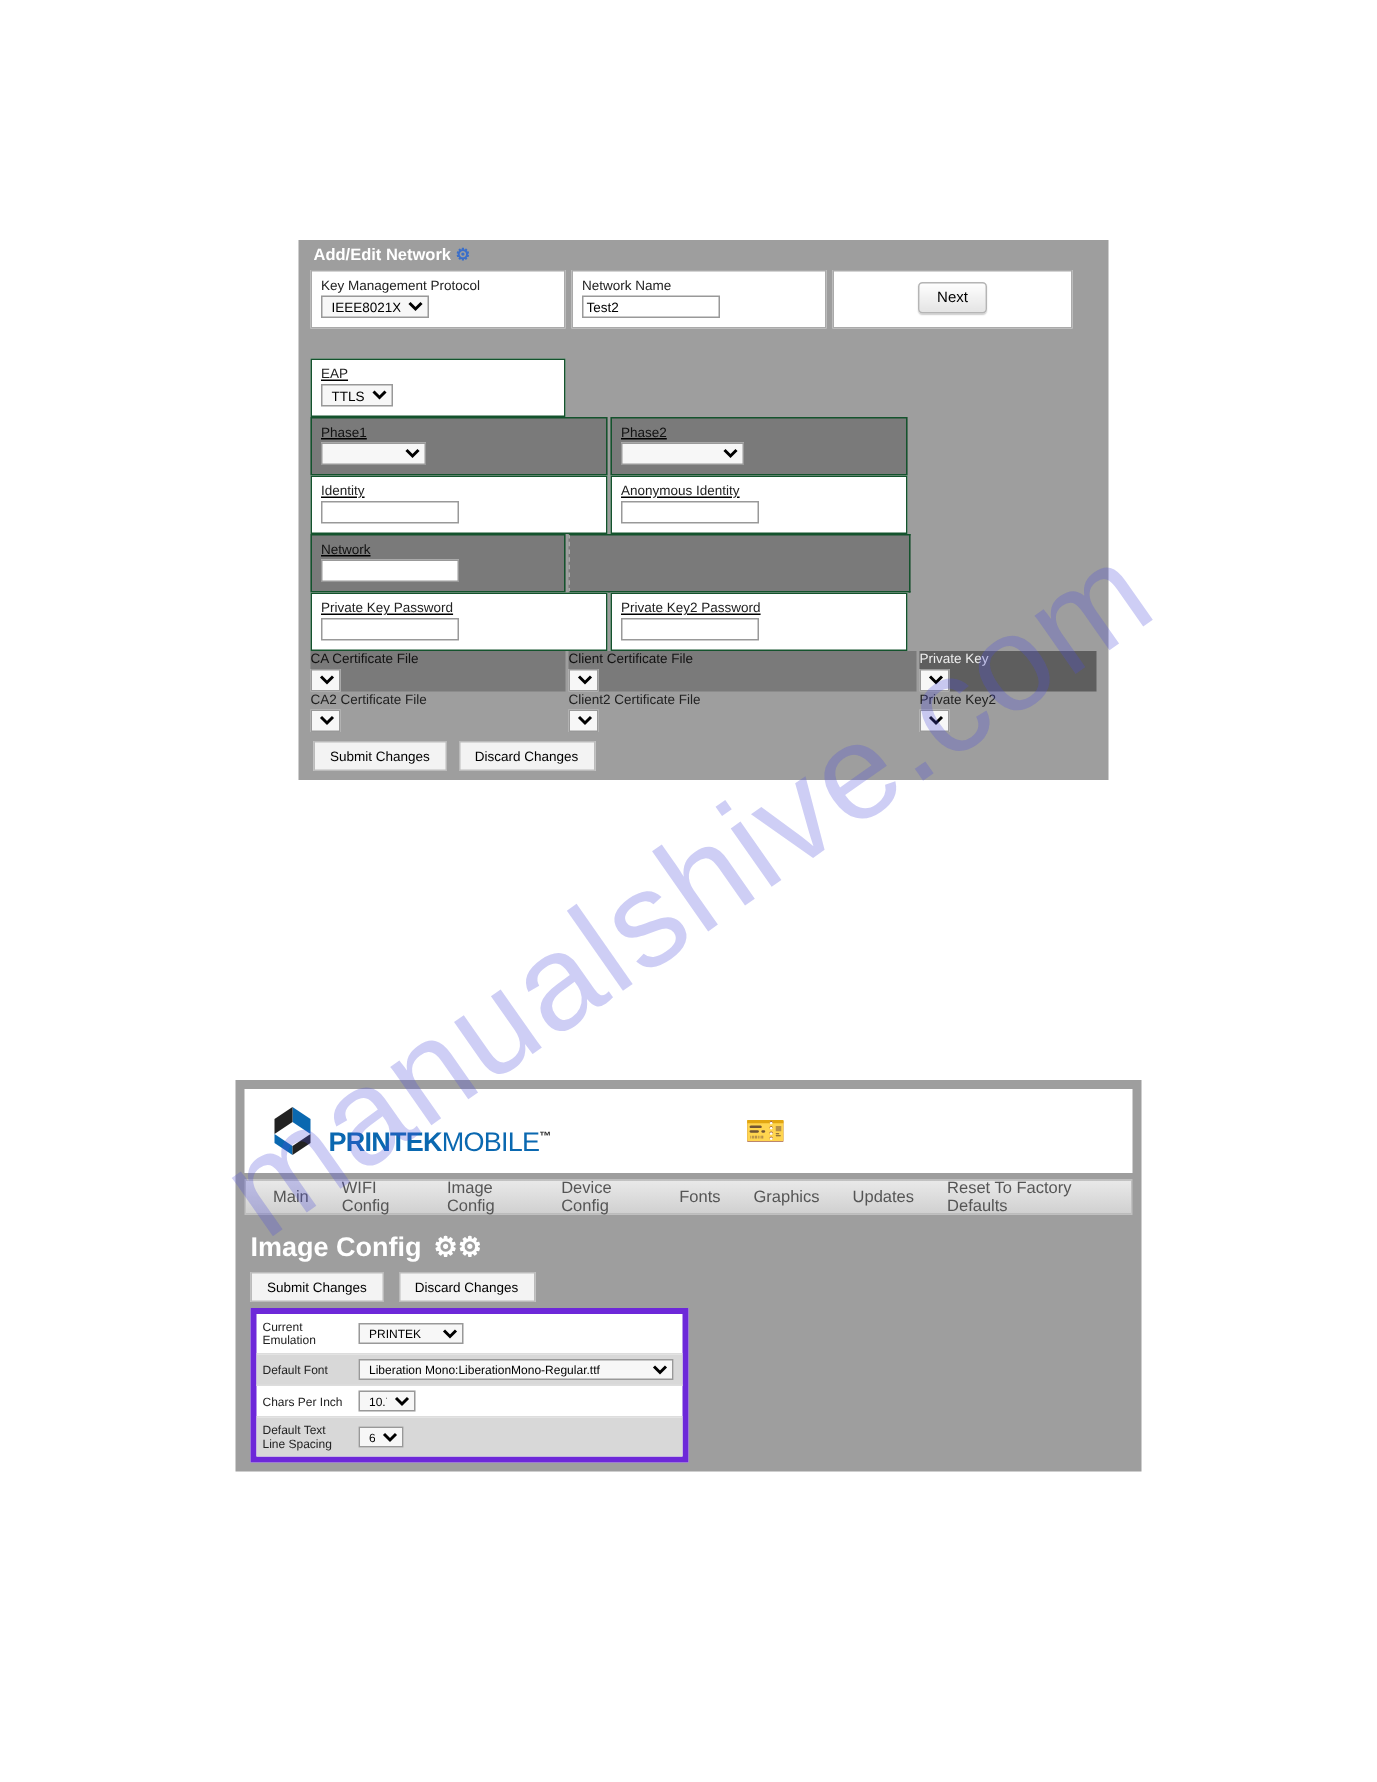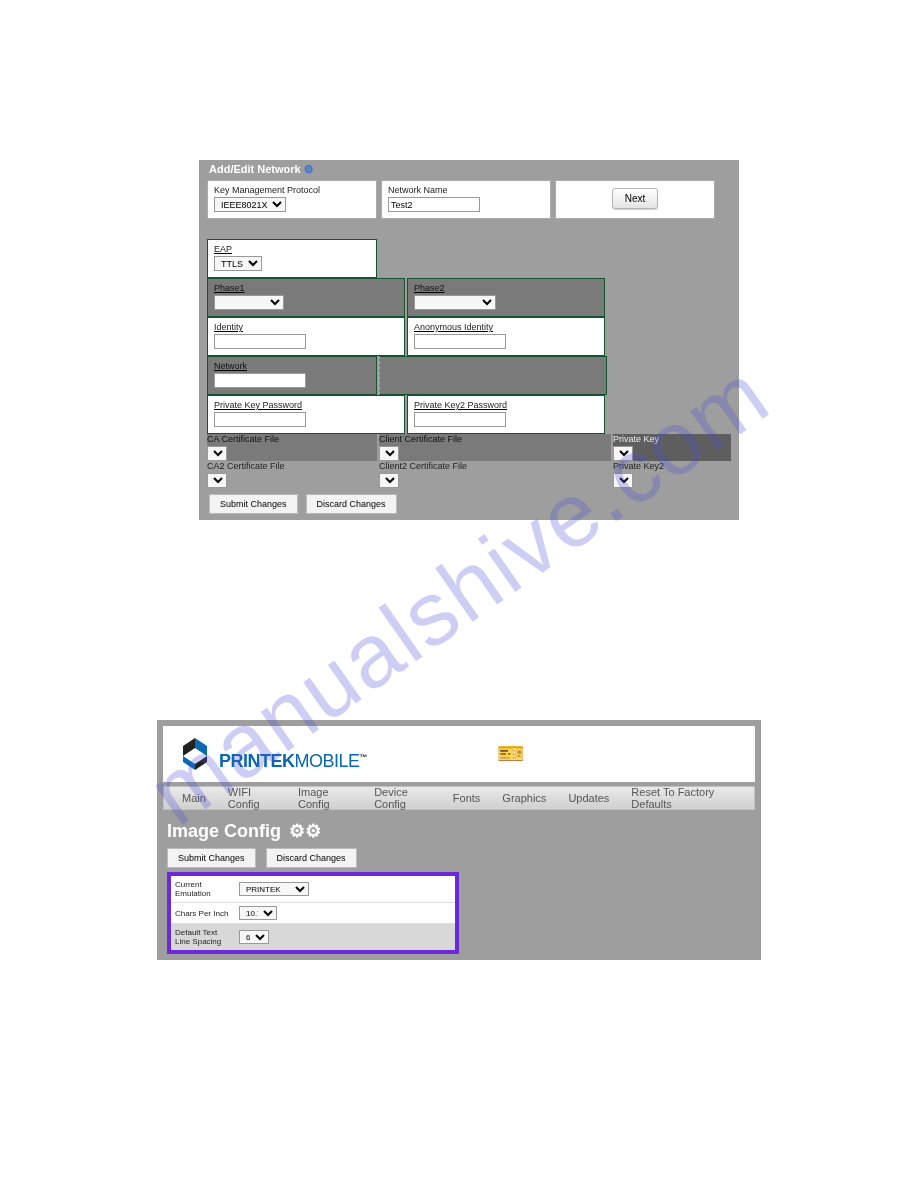--- a/index.html
+++ b/index.html
@@ -209,20 +209,24 @@
   <div class="cfg-btnrow">
     <button class="btn2">Submit Changes</button>
     <button class="btn2">Discard Changes</button>
   </div>
 
   <div class="tbl">
     <div class="trow">
       <div class="tlabel">Current Emulation</div>
       <div class="tval"><select class="sel2" style="width:70px"><option>PRINTEK</option></select></div>
     </div>
+    <div class="trow gr">
+      <div class="tlabel">Default Font</div>
+      <div class="tval"><select class="sel2" style="width:210px"><option>Liberation Mono:LiberationMono-Regular.ttf</option></select></div>
+    </div>
     <div class="trow">
       <div class="tlabel">Chars Per Inch</div>
       <div class="tval"><select class="sel2" style="width:38px"><option>10.7</option></select></div>
     </div>
     <div class="trow gr">
       <div class="tlabel">Default Text Line Spacing</div>
       <div class="tval"><select class="sel2" style="width:30px"><option>6</option></select></div>
     </div>
   </div>
 </div>

